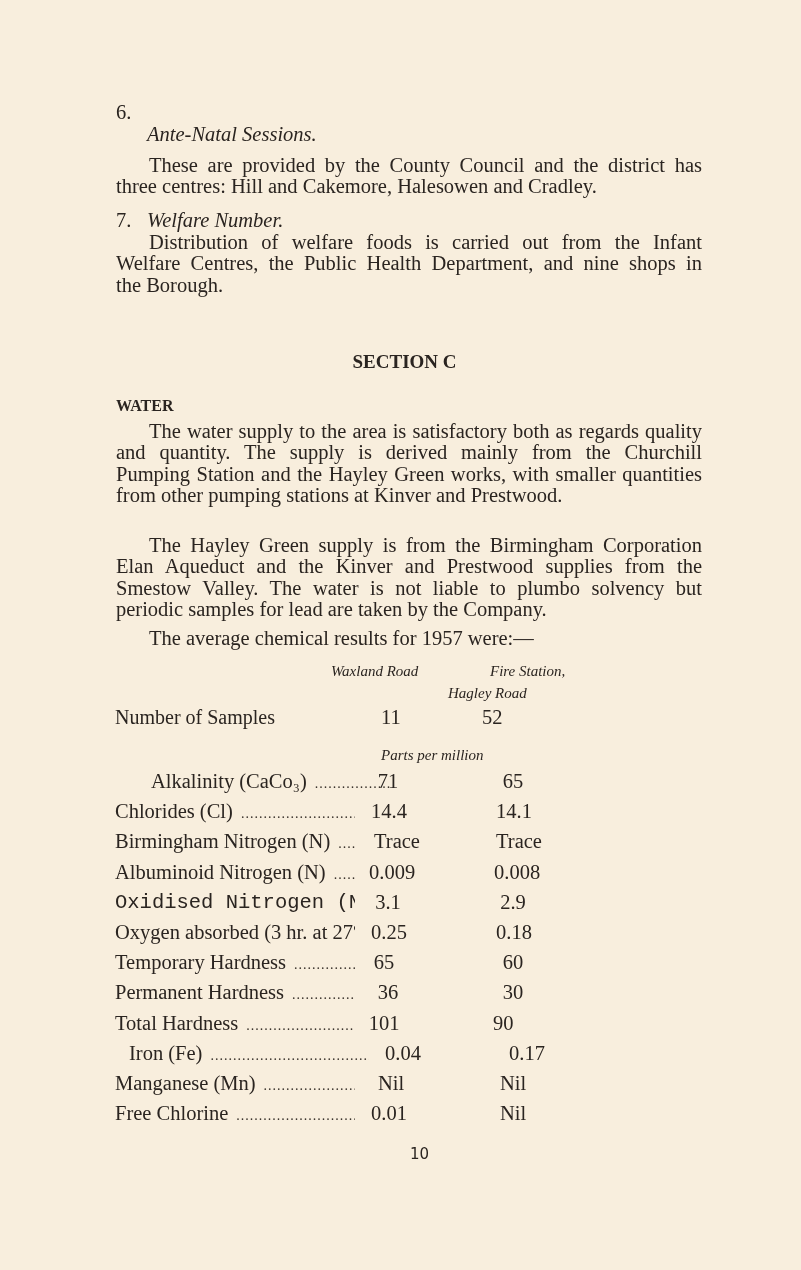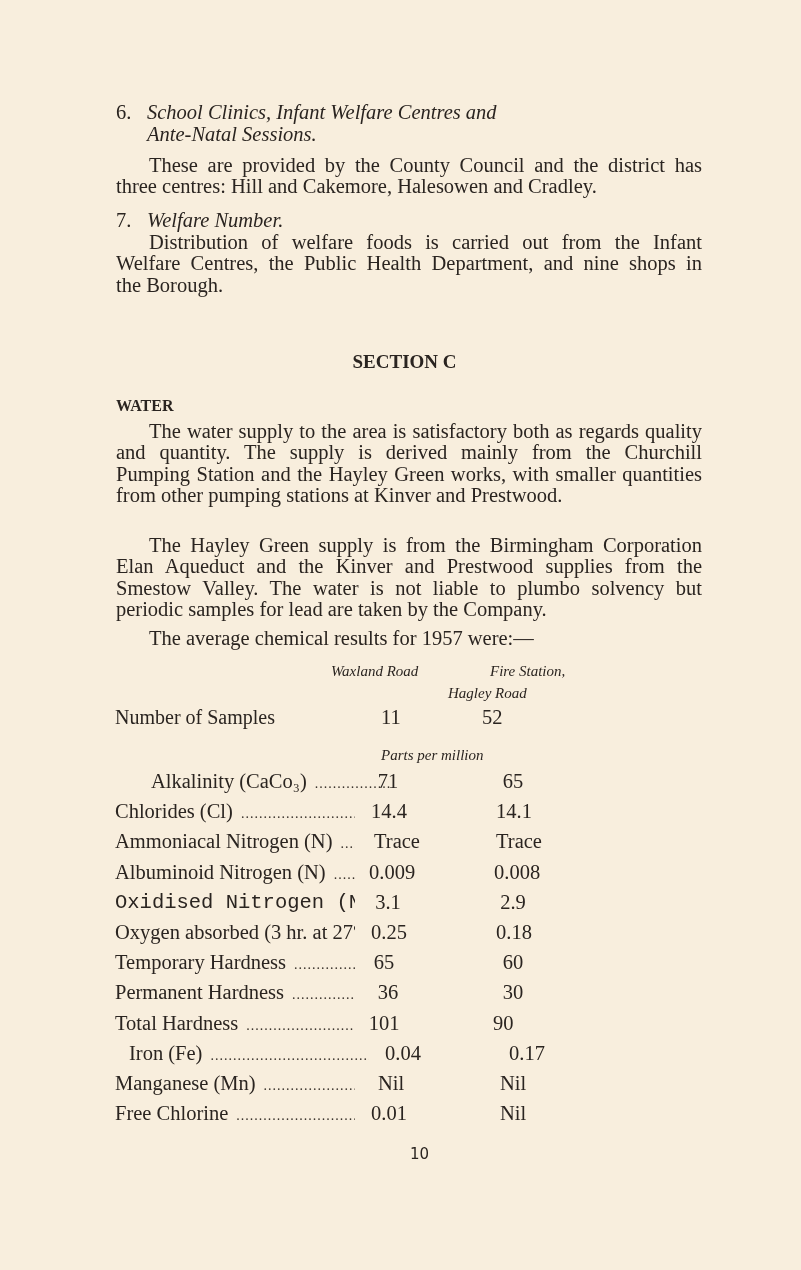--- a/index.html
+++ b/index.html
@@ -23,21 +23,20 @@
   .val { position: absolute; font-size: 20.5px; }
   .col-hdr { position: absolute; font-style: italic; font-size: 15px; line-height: 21px; }
   .page-num { position: absolute; left: 410px; top: 1145px; font-family: "DejaVu Sans", sans-serif; font-size: 15px; }
 </style>
 </head>
 <body>
 
 <div class="page">
 
   <span class="abs body-text" style="left:116px; top:102px;">6.</span>
-  <span class="abs body-text italic" style="left:147px; top:102px;">School Clinics, Infant Welfare Centres and</span>
   <span class="abs body-text italic" style="left:147px; top:124px;">Ante-Natal Sessions.</span>
   <div class="para" style="top:155px;">
     <div class="indent" style="text-align-last:justify;">These are provided by the County Council and the district has</div>
     <div>three centres: Hill and Cakemore, Halesowen and Cradley.</div>
   </div>
 
   <span class="abs body-text" style="left:116px; top:210px;">7.</span>
   <span class="abs body-text italic" style="left:147px; top:210px;">Welfare Number.</span>
   <div class="para" style="top:232px;">
     <div class="indent" style="text-align-last:justify;">Distribution of welfare foods is carried out from the Infant</div>
@@ -74,21 +73,21 @@
       <div style="position: absolute; left: 0px; top: 800.2px; width: 801px; height: 26px;">
         <div style="position: absolute; left: 115px; top: 0px; width: 240px; display: flex; align-items: baseline; font-size: 20.5px; white-space: nowrap; overflow: hidden;">
           <span>Chlorides (Cl)</span>
           <span class="dots" style="flex: 1 1 0%; overflow: hidden; margin-left: 8px; color: rgb(58, 51, 44);">................................................................................</span>
         </div>
         <span class="val" style="left: 369px; width: 40px; text-align: center; top: 0px;">14.4</span>
         <span class="val" style="left: 494px; width: 40px; text-align: center; top: 0px;">14.1</span>
       </div>
       <div style="position: absolute; left: 0px; top: 830.4px; width: 801px; height: 26px;">
         <div style="position: absolute; left: 115px; top: 0px; width: 240px; display: flex; align-items: baseline; font-size: 20.5px; white-space: nowrap; overflow: hidden;">
-          <span>Ammoniacal Nitrogen (N)</span>
+          <span>Birmingham Nitrogen (N)</span>
           <span class="dots" style="flex: 1 1 0%; overflow: hidden; margin-left: 8px; color: rgb(58, 51, 44);">................................................................................</span>
         </div>
         <span class="val" style="left: 374px; width: 40px; text-align: center; top: 0px;">Trace</span>
         <span class="val" style="left: 496px; width: 40px; text-align: center; top: 0px;">Trace</span>
       </div>
       <div style="position: absolute; left: 0px; top: 860.6px; width: 801px; height: 26px;">
         <div style="position: absolute; left: 115px; top: 0px; width: 240px; display: flex; align-items: baseline; font-size: 20.5px; white-space: nowrap; overflow: hidden;">
           <span>Albuminoid Nitrogen (N)</span>
           <span class="dots" style="flex: 1 1 0%; overflow: hidden; margin-left: 8px; color: rgb(58, 51, 44);">................................................................................</span>
         </div>

